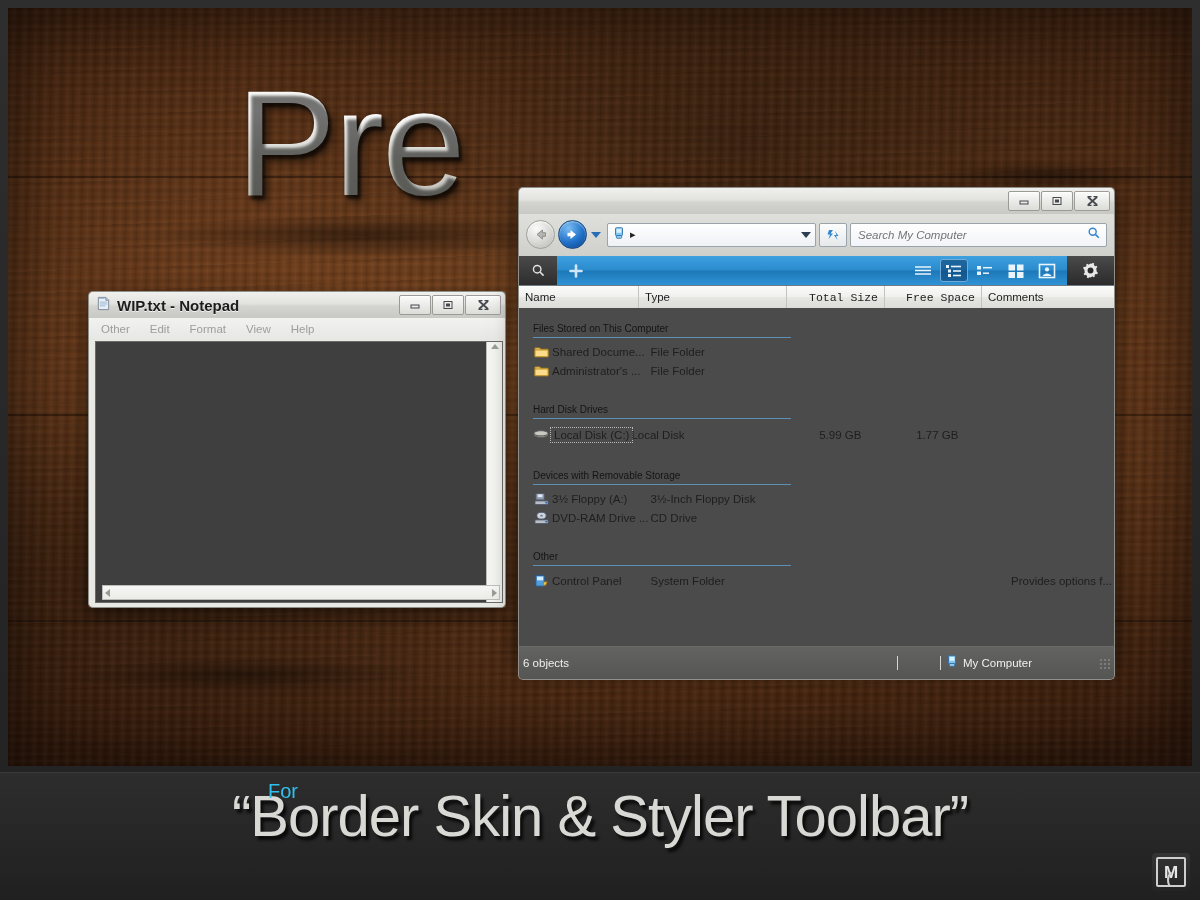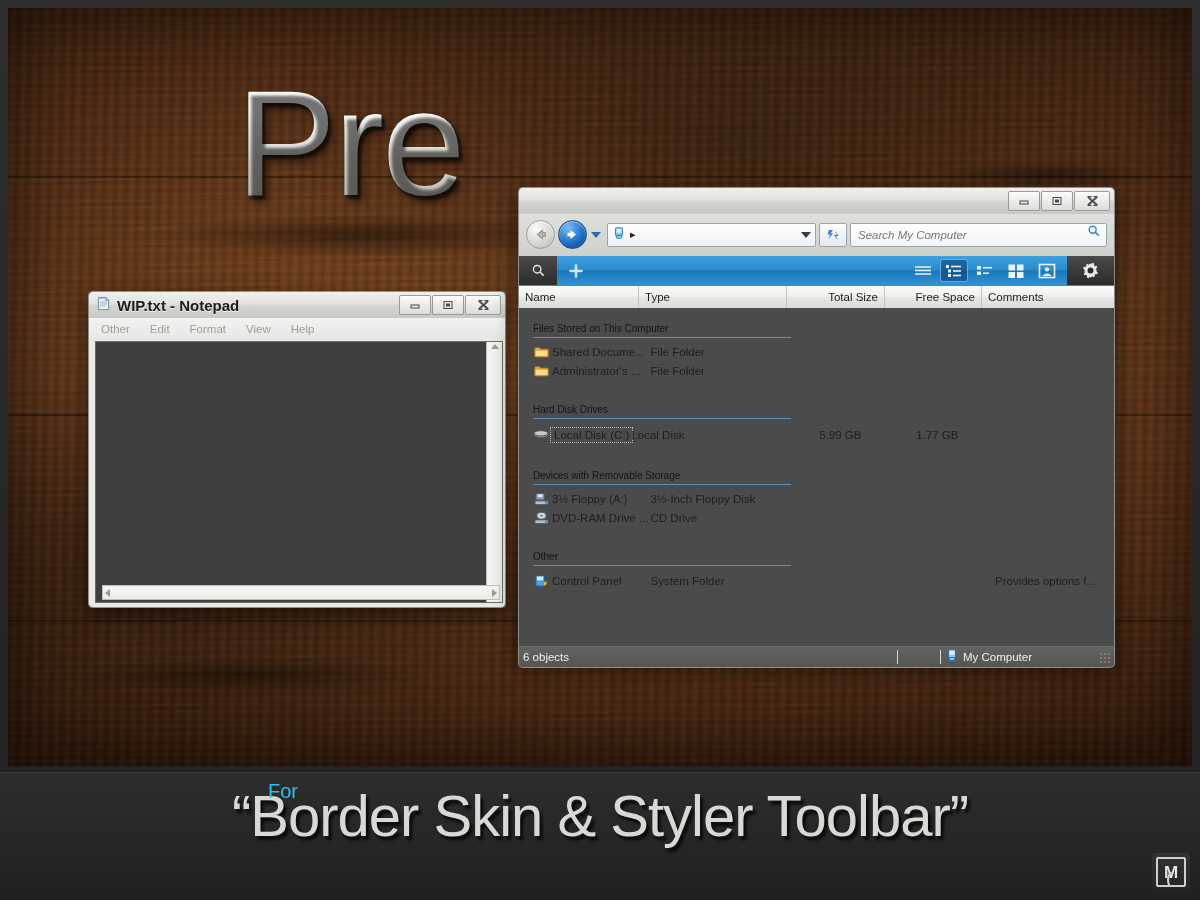--- a/index.html
+++ b/index.html
@@ -89,21 +89,21 @@
     border:1px solid #17487f;box-shadow:inset 0 1px 2px rgba(255,255,255,.55);}
   .navchev{width:0;height:0;border-left:5px solid transparent;border-right:5px solid transparent;
     border-top:6px solid #2a6bb5;margin:0 3px 0 1px;}
   .addrbar{flex:1;height:22px;display:flex;align-items:center;
     background:linear-gradient(180deg,#ffffff,#eef1f5);border:1px solid #9aa4ad;border-radius:2px;padding:0 4px;}
   .addr-crumb{font-size:11px;color:#222;margin-left:4px;}
   .addr-caret{margin-left:auto;width:0;height:0;border-left:5px solid transparent;
     border-right:5px solid transparent;border-top:6px solid #2c3e50;}
   .refreshbtn{width:26px;height:22px;display:flex;align-items:center;justify-content:center;
     background:linear-gradient(180deg,#fdfdfd,#e6e8ea);border:1px solid #9aa4ad;border-radius:2px;}
-  .searchbox{width:245px;height:22px;display:flex;
+  .searchbox{width:245px;height:22px;display:flex;align-items:center;
     background:linear-gradient(180deg,#ffffff,#f2f4f7);border:1px solid #9aa4ad;border-radius:2px;padding:0 5px;}
   .searchbox input{flex:1;border:0;outline:0;background:transparent;font-size:11.5px;
     font-style:italic;color:#5a5a5a;font-family:"Liberation Sans",sans-serif;}
 
   .bluebar{display:flex;align-items:stretch;height:29px;
     border-left:1px solid #8e8e8a;border-right:1px solid #8e8e8a;
     background:linear-gradient(180deg,#3fa0e0 0%,#2b8ccd 48%,#1d78b8 52%,#2f93d6 100%);}
   .bb-dark{width:38px;display:flex;align-items:center;justify-content:center;
     background:linear-gradient(180deg,#4a4a4a,#2d2d2d);}
   .bb-plus{width:38px;display:flex;align-items:center;justify-content:center;}
@@ -113,37 +113,37 @@
   .vicon.sel{background:rgba(10,60,110,.55);box-shadow:inset 0 0 0 1px rgba(160,210,250,.65);}
   .bb-gear{width:47px;display:flex;align-items:center;justify-content:center;
     background:linear-gradient(180deg,#4a4a4a,#2b2b2b);}
 
   .colhdr{display:flex;height:22px;align-items:stretch;
     border-left:1px solid #8e8e8a;border-right:1px solid #8e8e8a;
     background:linear-gradient(180deg,#fbfbfa 0%,#f0f0ee 48%,#e6e6e3 52%,#dcdcd9 100%);
     border-top:1px solid #6f7a84;}
   .colhdr .c{display:flex;align-items:center;font-size:11.5px;color:#1d1d1d;
     border-right:1px solid #c3c3bf;padding:0 6px;box-sizing:border-box;}
-  .colhdr .c.r{justify-content:flex-end;}
+  .colhdr .c.r{justify-content:flex-end;font-family:Liberation Mono, monospace;}
 
   .listarea{position:relative;border-left:1px solid #8e8e8a;border-right:1px solid #8e8e8a;
     background:#4b4b4b;height:338px;box-sizing:border-box;overflow:hidden;}
   .grp{margin:0 0 0 0;padding:7px 0 0 14px;}
   .grp-title{font-size:10px;font-weight:normal;color:#141414;padding-bottom:3px;margin-top:8px;}
   .grp-rule{height:1px;width:258px;background:#5e8fb5;margin-bottom:4px;}
   .row{display:flex;align-items:center;height:19px;padding-left:14px;}
   .cell{font-size:11.5px;color:#1e1e1e;box-sizing:border-box;padding-right:6px;white-space:nowrap;overflow:hidden;}
   .cell.r{text-align:right;}
   .ico{width:16px;height:16px;margin-right:3px;flex:0 0 16px;display:flex;align-items:center;justify-content:center;}
   .focusbox{outline:1px dotted #b9b9b9;outline-offset:1px;padding:0 2px;}
   .grpgap{height:9px;}
 
   .statusbar{display:flex;align-items:center;height:22px;
     border:1px solid #8e8e8a;border-top:1px solid #6a6a66;border-radius:0 0 5px 5px;
-    background:linear-gradient(180deg,#636361,#555553);padding:4px 4px;box-sizing:border-box;}
+    background:linear-gradient(180deg,#636361,#555553);padding:16px 4px;box-sizing:border-box;}
   .st-txt{font-size:11.5px;color:#efefee;}
   .st-sep{width:1px;height:14px;background:#d5d5d3;margin:0 4px;}
   .st-pane1{flex:1;display:flex;align-items:center;}
   .st-pane2{width:34px;}
   .st-pane3{display:flex;align-items:center;gap:4px;width:165px;}
 
   
   #banner{position:absolute;left:0;top:772px;width:1200px;height:128px;
     background:linear-gradient(180deg,#2d2d2d 0%,#262626 55%,#202020 100%);
     border-top:1px solid #3a3a3a;}
@@ -463,21 +463,21 @@
           <svg width="15" height="14" viewBox="0 0 16 15">
             <rect x="2" y="1.5" width="9" height="11.5" rx="1" fill="#4f9ddd" stroke="#1f5a93"></rect>
             <rect x="3.2" y="2.8" width="6.6" height="4" fill="#d6ecfb"></rect>
             <path d="M10 8.5 L14 8.5 L12.4 12 L10 12 Z" fill="#f3c64f" stroke="#a8801c"></path>
           </svg>
         </span>
         <span class="cell" style="width:101px">Control Panel</span>
         <span class="cell" style="width:148px">System Folder</span>
         <span class="cell r" style="width:98px"></span>
         <span class="cell r" style="width:97px"></span>
-        <span class="cell" style="width:132px;text-align:right;padding-right:18px">Provides options f...</span>
+        <span class="cell" style="width:132px;text-align:right;padding-right:2px">Provides options f...</span>
       </div>
     </div>
 
     <div class="statusbar">
       <span class="st-pane1">
         <span class="st-txt">6 objects</span>
       </span>
       <span class="st-sep"></span>
       <span class="st-pane2"></span>
       <span class="st-sep"></span>

